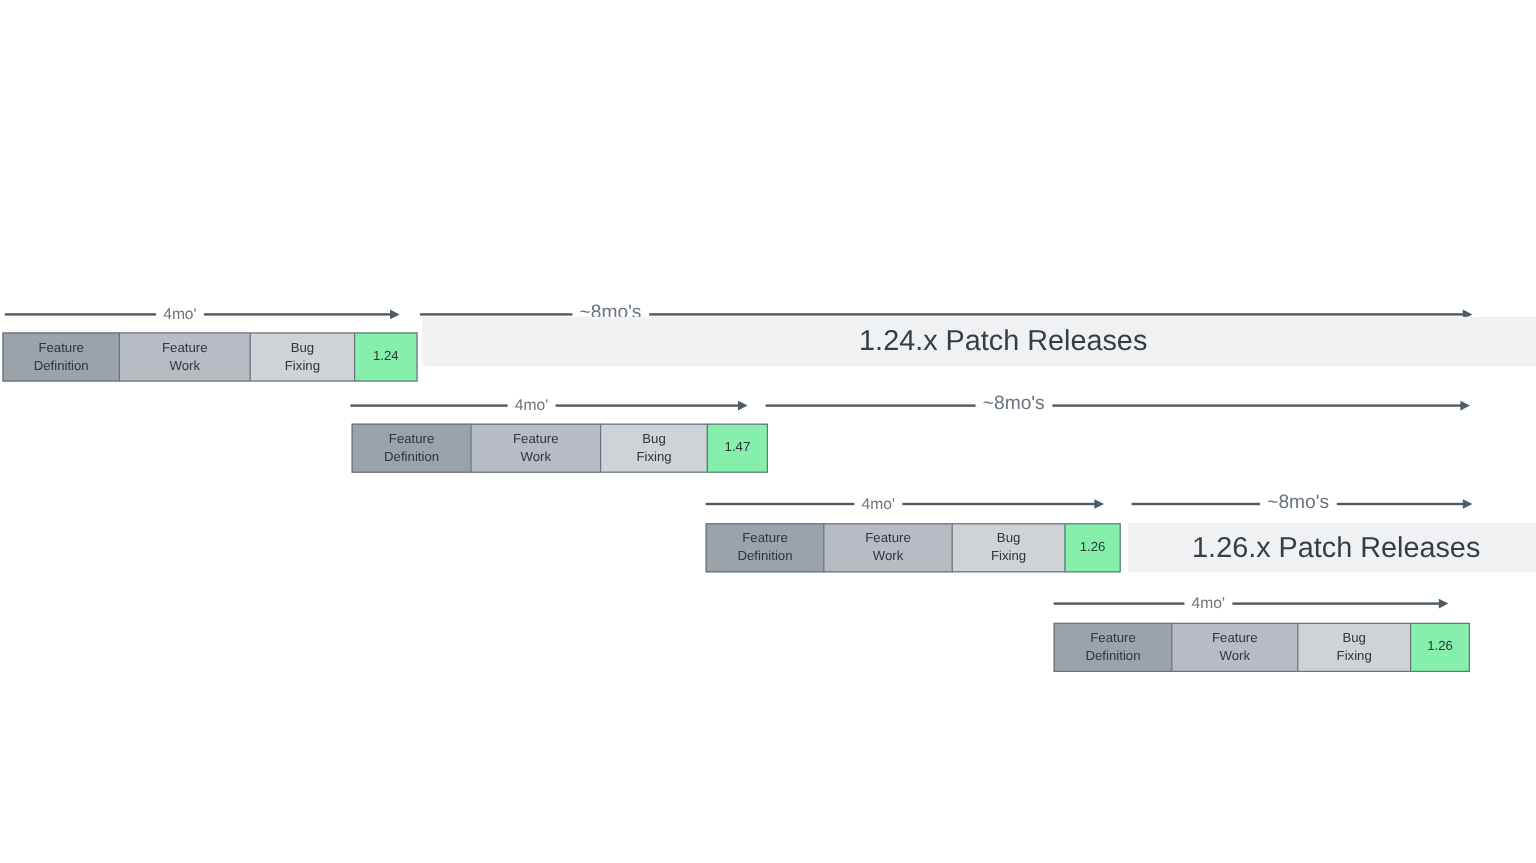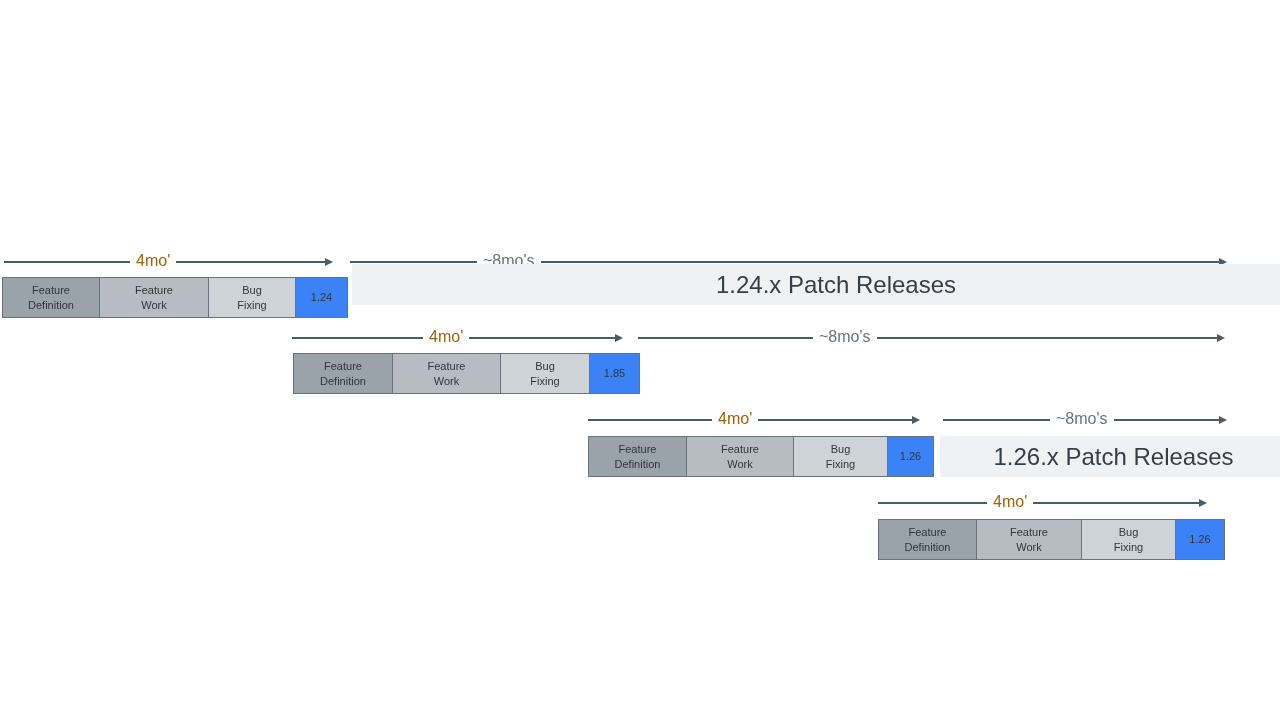--- a/index.html
+++ b/index.html
@@ -18,22 +18,22 @@
     display:flex;
     align-items:center;
     height:16px;
   }
   .seg {
     height:2px;
     background:#4e5a64;
   }
   .seg.grow { flex:1; }
   .alabel {
-    font-size:16px;
-    color:#a16207;
+    font-size:13px;
+    color:#737373;
     padding:0 6px;
     white-space:nowrap;
     line-height:1;
     transform:translateY(-1px);
   }
   .alabel.small {
     font-size:16px;
     color:#6a737c;
   }
   .ahead {
@@ -59,21 +59,21 @@
     justify-content:center;
     text-align:center;
     font-size:11px;
     color:#2f363d;
   }
   .box:first-child { margin-left:0; }
   .box span { white-space:pre-line; line-height:1.3; }
   .box.fd  { background:#9aa2aa; }
   .box.fw  { background:#b6bcc2; }
   .box.bf  { background:#ced3d7; }
-  .box.ver { background:#3b82f6; }
+  .box.ver { background:#86efac; }
 
   
   .patchbar {
     position:absolute;
     height:41px;
     background:#f0f1f3;
     display:flex;
     align-items:center;
     justify-content:center;
   }
@@ -140,21 +140,21 @@
     </div>
     <div class="box fw" style="width:109px">
       <span>Feature
 Work</span>
     </div>
     <div class="box bf" style="width:90px">
       <span>Bug
 Fixing</span>
     </div>
     <div class="box ver" style="width:51px">
-      <span>1.85</span>
+      <span>1.47</span>
     </div>
   </div>
 
   <div class="harrow" style="left:588px; top:412px; width:332px">
     <span class="seg" style="width:124px"></span>
     <span class="alabel">4mo'</span>
     <span class="seg grow"></span>
     <span class="ahead"></span>
   </div>
   <div class="harrow" style="left:943px; top:412px; width:284px">

